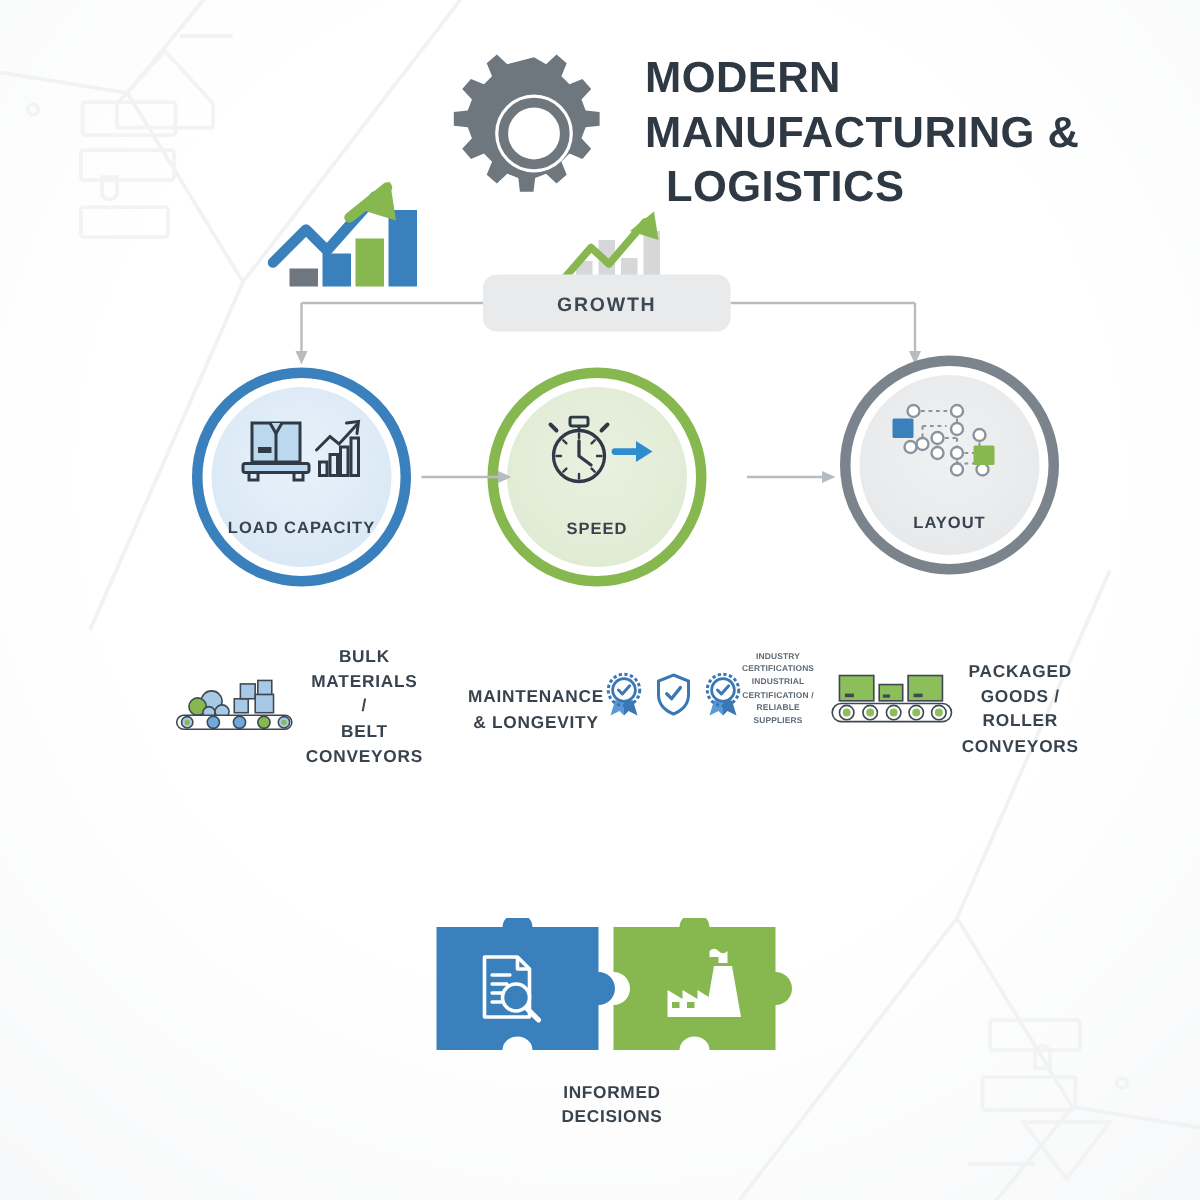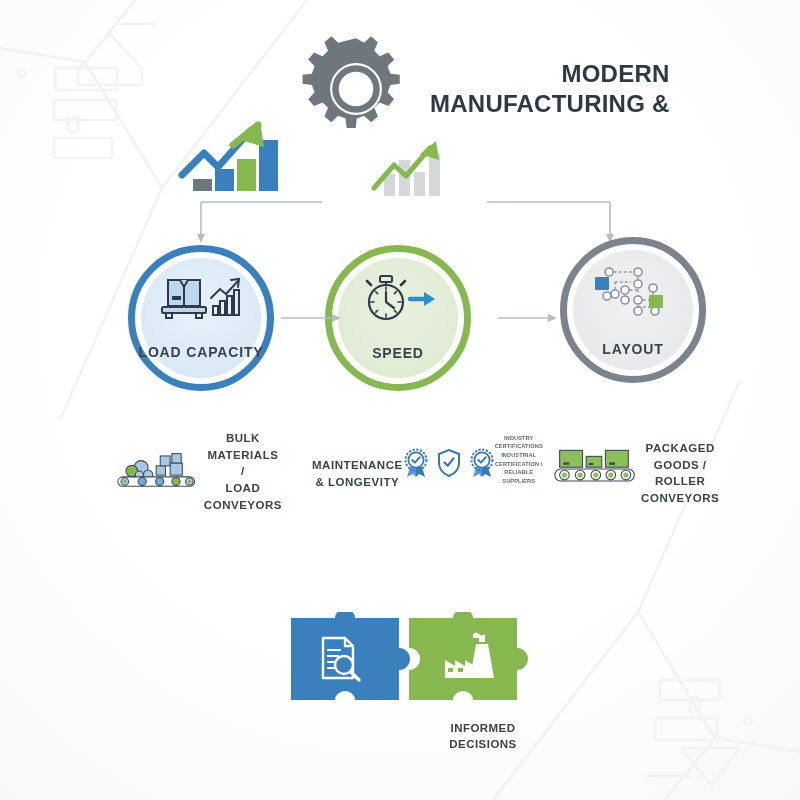--- a/index.html
+++ b/index.html
@@ -11,38 +11,38 @@
   }
   #stage{
     position:relative;width:800px;height:800px;
     background:
       radial-gradient(circle at 50% 40%, #ffffff 0%, #ffffff 55%, #f7f8f9 100%);
   }
   .bg-deco{position:absolute;inset:0;pointer-events:none;}
 
   
   #header{position:absolute;left:300px;top:34px;width:420px;height:110px;display:flex;align-items:center;gap:18px;}
-  #title{font-size:24px;font-weight:700;line-height:1.26;color:#2e3944;letter-spacing:.01em;text-align:right;}
+  #title{font-size:29px;font-weight:700;line-height:1.26;color:#2e3944;letter-spacing:.01em;}
 
   
   #growth-banner{
     position:absolute;left:322px;top:183px;width:165px;height:38px;
     background:#e9eaec;border-radius:9px;
     display:flex;align-items:center;justify-content:center;
   }
   #growth-banner span{font-size:13px;font-weight:600;color:#3d4852;letter-spacing:.09em;}
 
   
   .node{position:absolute;width:146px;height:146px;border-radius:50%;
         display:flex;align-items:center;justify-content:center;}
   .node .ring{position:absolute;inset:0;border-radius:50%;border:7px solid #999;}
   .node .inner{position:absolute;inset:13px;border-radius:50%;}
   .node .content{position:relative;width:100%;height:100%;
         display:flex;flex-direction:column;align-items:center;justify-content:center;gap:2px;}
-  .node .lbl{font-size:14px;font-weight:600;color:#39434e;letter-spacing:.06em;margin-top:20px;}
+  .node .lbl{font-size:11px;font-weight:600;color:#39434e;letter-spacing:.06em;margin-top:20px;}
 
   #node-load{left:128px;top:245px;}
   #node-load .ring{border-color:#3a80bd;}
   #node-load .inner{background:radial-gradient(circle at 50% 42%, #e8f1fa 0%, #d5e6f4 100%);}
   #node-speed{left:325px;top:245px;}
   #node-speed .ring{border-color:#86b84f;}
   #node-speed .inner{background:radial-gradient(circle at 50% 42%, #e9f1e0 0%, #dde9d0 100%);}
   #node-layout{left:560px;top:237px;}
   #node-layout .ring{border-color:#7b848c;}
   #node-layout .inner{background:radial-gradient(circle at 50% 42%, #f0f1f2 0%, #e4e6e8 100%);}
@@ -53,21 +53,21 @@
   #col-maint{left:312px;top:420px;width:180px;}
   #col-pack{left:550px;top:420px;width:170px;}
   .cap{font-size:11.5px;font-weight:600;color:#39434e;line-height:1.45;letter-spacing:.045em;text-align:center;margin-top:32px;}
   #maint-divider{width:160px;height:1px;background:#c9ced3;margin:6px 0 7px;}
   .badges{display:flex;gap:7px;justify-content:center;margin-top:9px;}
   .micro{font-size:5.6px;font-weight:600;color:#5e6a75;line-height:1.55;text-align:center;
          letter-spacing:.02em;margin-top:3px;filter:blur(.25px);}
 
   
   #puzzle{position:absolute;left:283px;top:612px;width:250px;}
-  #puzzle-labels{display:flex;justify-content:flex-end;gap:36px;margin-top:4px;}
+  #puzzle-labels{display:flex;justify-content:center;gap:36px;margin-top:4px;}
   #puzzle-labels div{font-size:11.5px;font-weight:600;color:#39434e;line-height:1.4;text-align:center;letter-spacing:.04em;width:100px;}
 </style>
 </head>
 <body>
 
 <div id="stage">
 
   <svg class="bg-deco" viewBox="0 0 800 800">
     <g fill="none" stroke="#f1f2f3" stroke-width="2.5">
       <path d="M-20 45 L85 62 L160 -30"></path>
@@ -98,20 +98,21 @@
 
   <div id="header">
     <svg width="112" height="108" viewBox="0 0 100 100">
       <path fill="#6e767e" d="M50 3 l7.5 4.2 6.4 -6.0 6.3 5.4 -3.3 8.0 5.0 5.0 8.0 -3.3 5.4 6.3 -6.0 6.4 2.6 6.8 8.6 1.0 v8.4 l-8.6 1.0 -2.6 6.8 6.0 6.4 -5.4 6.3 -8.0 -3.3 -5.0 5.0 3.3 8.0 -6.3 5.4 -6.4 -6.0 -6.8 2.6 -1.0 8.6 h-8.4 l-1.0 -8.6 -6.8 -2.6 -6.4 6.0 -6.3 -5.4 3.3 -8.0 -5.0 -5.0 -8.0 3.3 -5.4 -6.3 6.0 -6.4 -2.6 -6.8 -8.6 -1.0 v-8.4 l8.6 -1.0 2.6 -6.8 -6.0 -6.4 5.4 -6.3 8.0 3.3 5.0 -5.0 -3.3 -8.0 6.3 -5.4 6.4 6.0z"></path>
       <circle cx="50" cy="50" r="24" fill="#ffffff"></circle>
       <circle cx="50" cy="50" r="19" fill="none" stroke="#6e767e" stroke-width="6"></circle>
     </svg>
     <div id="title">
       <div>MODERN</div>
       <div>MANUFACTURING &amp;</div>
+      <div style="padding-left:14px;">LOGISTICS</div>
     </div>
   </div>
 
   <svg style="position:absolute;left:178px;top:117px;" width="102" height="78" viewBox="0 0 102 78">
     <rect x="15" y="62" width="19" height="12" fill="#6e767e"></rect>
     <rect x="37" y="52" width="19" height="22" fill="#3a80bd"></rect>
     <rect x="59" y="42" width="19" height="32" fill="#86b84f"></rect>
     <rect x="81" y="23" width="19" height="51" fill="#3a80bd"></rect>
     <path d="M4 58 L26 36 L40 50 L72 14" fill="none" stroke="#3a80bd" stroke-width="7" stroke-linecap="round" stroke-linejoin="round"></path>
     <path d="M60 22 L82 4 L86 30 Z" fill="#86b84f"></path>
@@ -129,20 +130,23 @@
 
   <svg style="position:absolute;left:0;top:0;" width="800" height="300">
     <path d="M201 202 L322 202" stroke="#b7bcc1" stroke-width="1.6" fill="none"></path>
     <path d="M487 202 L610 202" stroke="#b7bcc1" stroke-width="1.6" fill="none"></path>
     <path d="M201 202 L201 238" stroke="#b7bcc1" stroke-width="1.6" fill="none"></path>
     <path d="M610 202 L610 238" stroke="#b7bcc1" stroke-width="1.6" fill="none"></path>
     <path d="M197 234 L201 243 L205 234 Z" fill="#b7bcc1"></path>
     <path d="M606 234 L610 243 L614 234 Z" fill="#b7bcc1"></path>
   </svg>
 
+  <div id="growth-banner">
+    <span>GROWTH</span>
+  </div>
 
   <div class="node" id="node-load">
     <div class="ring"></div>
     <div class="inner"></div>
     <div class="content">
       <svg width="86" height="46" viewBox="0 0 86 46">
         <rect x="10" y="4" width="32" height="26" fill="#bcd8ef" stroke="#2f3a46" stroke-width="2"></rect>
         <path d="M26 4 L26 30" stroke="#2f3a46" stroke-width="2"></path>
         <path d="M22 4 L26 11 L30 4" fill="#bcd8ef" stroke="#2f3a46" stroke-width="2"></path>
         <rect x="14" y="20" width="9" height="4" fill="#2f3a46"></rect>
@@ -246,21 +250,21 @@
       <circle cx="22" cy="60" r="6.5" fill="#a8c9e6" stroke="#3d4852" stroke-width="1.8"></circle>
       <circle cx="22" cy="60" r="3" fill="#86b84f"></circle>
       <circle cx="52" cy="60" r="7" fill="#6fa8dc" stroke="#3d4852" stroke-width="1.8"></circle>
       <circle cx="82" cy="60" r="7" fill="#6fa8dc" stroke="#3d4852" stroke-width="1.8"></circle>
       <circle cx="110" cy="60" r="7" fill="#86b84f" stroke="#3d4852" stroke-width="1.8"></circle>
       <circle cx="133" cy="60" r="6.5" fill="#a8c9e6" stroke="#3d4852" stroke-width="1.8"></circle>
       <circle cx="133" cy="60" r="3" fill="#86b84f"></circle>
     </svg>
     <div class="cap" style="margin-top:10px;">
       <div>BULK MATERIALS /</div>
-      <div>LOAD CONVEYORS</div>
+      <div>BELT CONVEYORS</div>
     </div>
   </div>
 
   <div class="midcol" id="col-maint">
     <svg width="120" height="76" viewBox="0 0 120 76">
       <path d="M24 70 L24 28 L13 28 L32 6 L51 28 L40 28 L40 70 Z" fill="#9aa2a9"></path>
       <path d="M78 44 L78 22 L66 22 L87 2 L108 22 L96 22 L96 44 Z" fill="#9aa2a9"></path>
       <rect x="76" y="50" width="22" height="6" fill="#9aa2a9"></rect>
       <path d="M72 24 a13 13 0 0 0 -18 -2 a13 13 0 0 0 -1 18 L26 78 a7 7 0 0 0 10 10 L65 53 a13 13 0 0 0 17 -4 a13 13 0 0 0 -3 -17 l-8 9 -8 -7 z" transform="translate(-8,-10) scale(0.92)" fill="#5b9bd5" stroke="#2f3a46" stroke-width="1.6"></path>
       <g transform="translate(80,48)">

